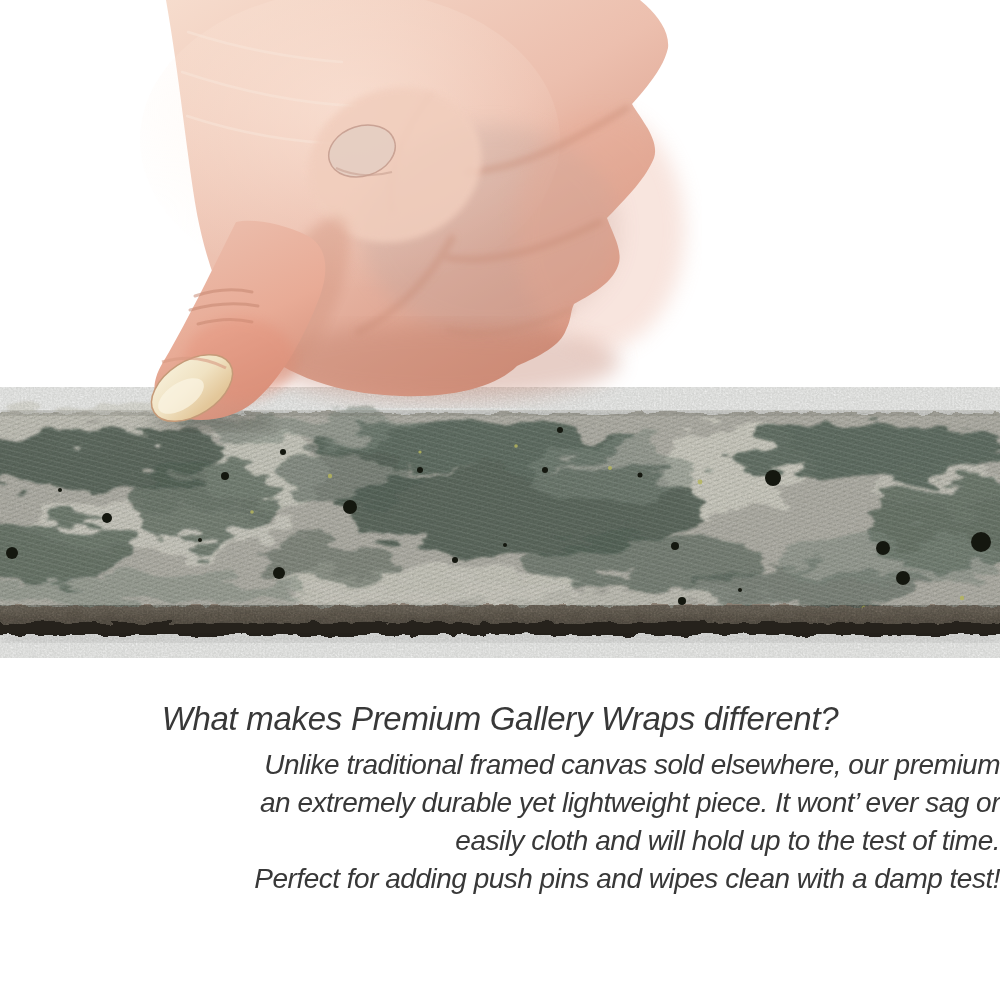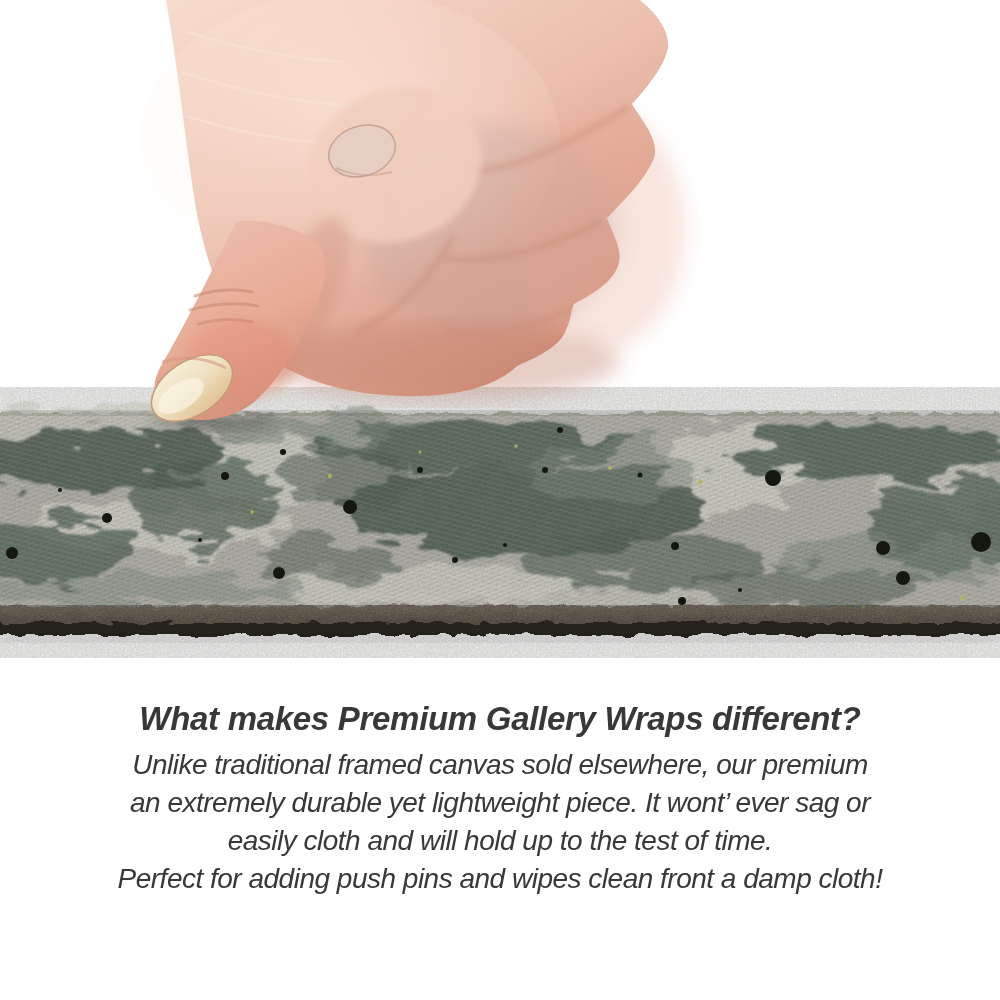--- a/index.html
+++ b/index.html
@@ -9,25 +9,25 @@
     font-family:"Liberation Sans",sans-serif;
   }
   .hero{position:absolute;top:0;left:0;width:1000px;height:660px;}
   .hero svg{display:block;}
   .caption{
     position:absolute;top:701px;left:0;width:1000px;
     text-align:center;font-style:italic;color:var(--text,#3a3a3a);
   }
   .caption h1{
     margin:0 0 9px 0;
-    font-size:33px;font-weight:700;line-height:36px;letter-spacing:-0.3px;
+    font-size:33px;font-weight:400;line-height:36px;letter-spacing:-0.3px;
   }
   .caption p{
     margin:0;
-    font-size:28px;font-weight:500;line-height:38px;letter-spacing:-0.5px;
+    font-size:28px;font-weight:500;line-height:38px;letter-spacing:-0.5px;text-align:right;
   }
 </style>
 </head>
 <body>
 
 <figure class="hero" style="margin:0" aria-label="Close-up photo of a hand closed in a fist pressing its thumb down onto the wrapped edge of a premium gallery-wrap canvas">
 <svg width="1000" height="660" viewBox="0 0 1000 660" xmlns="http://www.w3.org/2000/svg">
   <defs>
     <linearGradient id="gSkin" x1="0" y1="0" x2="0.75" y2="1">
       <stop offset="0" style="stop-color:var(--skin-light)"></stop>
@@ -237,14 +237,14 @@
     </g>
   </g>
 </svg>
 </figure>
 
 <main class="caption">
   <h1>What makes Premium Gallery Wraps different?</h1>
   <p>Unlike traditional framed canvas sold elsewhere, our premium</p>
   <p>an extremely durable yet lightweight piece. It wont’ ever sag or</p>
   <p>easily cloth and will hold up to the test of time.</p>
-  <p>Perfect for adding push pins and wipes clean front a damp cloth!</p>
+  <p>Perfect for adding push pins and wipes clean with a damp test!</p>
 </main>
 
 </body></html>

